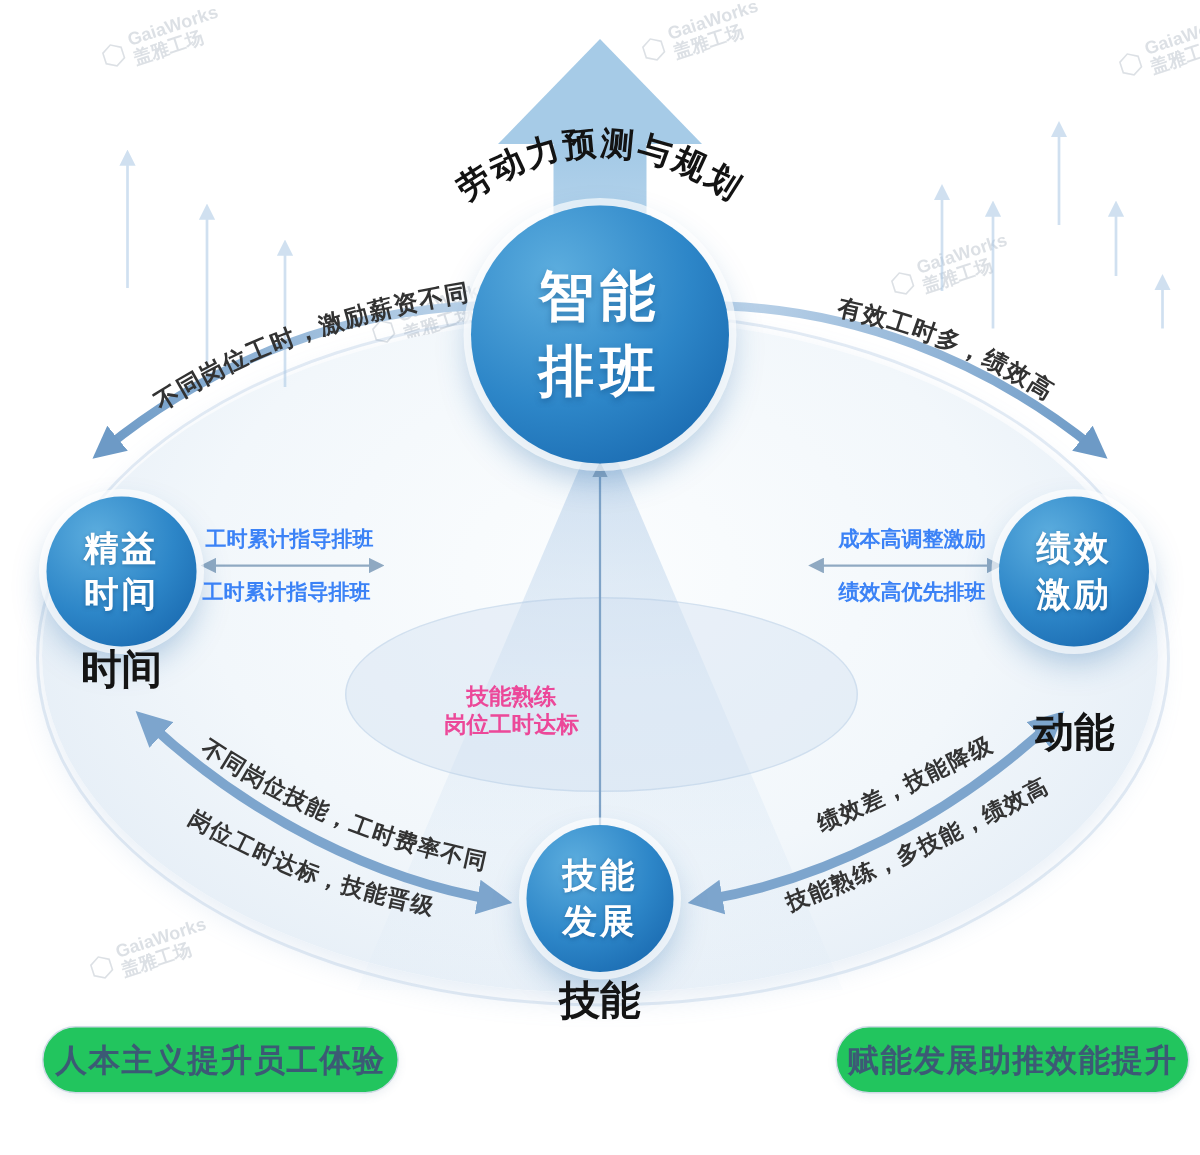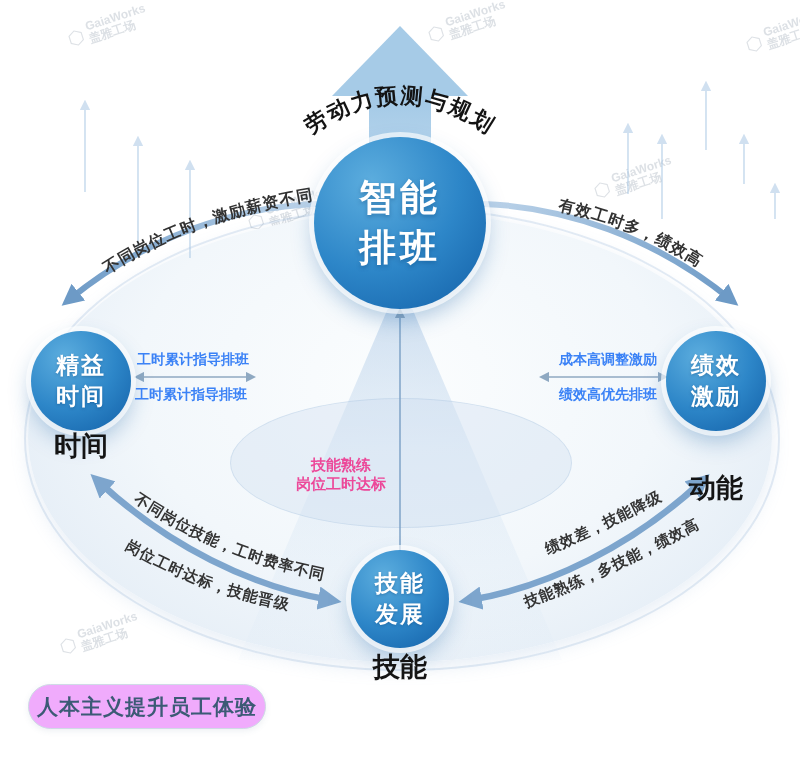--- a/index.html
+++ b/index.html
@@ -59,21 +59,21 @@
   .htext.l2{left:124px;top:386px;}
   .htext.r1{left:541px;top:351px;}
   .htext.r2{left:541px;top:386px;}
   .ctext{position:absolute;z-index:6;font-size:15px;font-weight:bold;color:#ec4899;text-align:center;
     line-height:19px;width:108px;}
   .ctext.cl{left:287px;top:455px;}
   .ctext.cr{left:403px;top:455px;}
 
   
   .pill{position:absolute;z-index:7;height:43px;display:flex;align-items:center;justify-content:center;
-    background:#f0abfc;border:1.5px solid #cfdae6;border-radius:24px;
+    background:#22c55e;border:1.5px solid #cfdae6;border-radius:24px;
     box-shadow:0 2px 6px rgba(80,110,140,0.10);
     font-size:21px;font-weight:bold;color:#3c5a75;letter-spacing:1px;}
   .pill-left{left:28px;top:684px;width:236px;}
   .pill-center{left:281px;top:713px;width:264px;}
   .pill-right{left:557px;top:684px;width:234px;}
 
   
   .wm{position:absolute;display:flex;align-items:center;gap:4px;z-index:1;
     transform:rotate(-18deg);color:#aab4bf;opacity:0.40;}
   .wm .wm-icon{font-size:19px;line-height:19px;}
@@ -263,14 +263,15 @@
   <div class="htext l2">工时累计指导排班</div>
   <div class="htext r1">成本高调整激励</div>
   <div class="htext r2">绩效高优先排班</div>
 
   <div class="ctext cl">
     <span>技能熟练</span><br>
     <span>岗位工时达标</span>
   </div>
 
   <div class="pill pill-left">人本主义提升员工体验</div>
+  <div class="pill pill-right">赋能发展助推效能提升</div>
 
 </div>
 
 </body></html>

